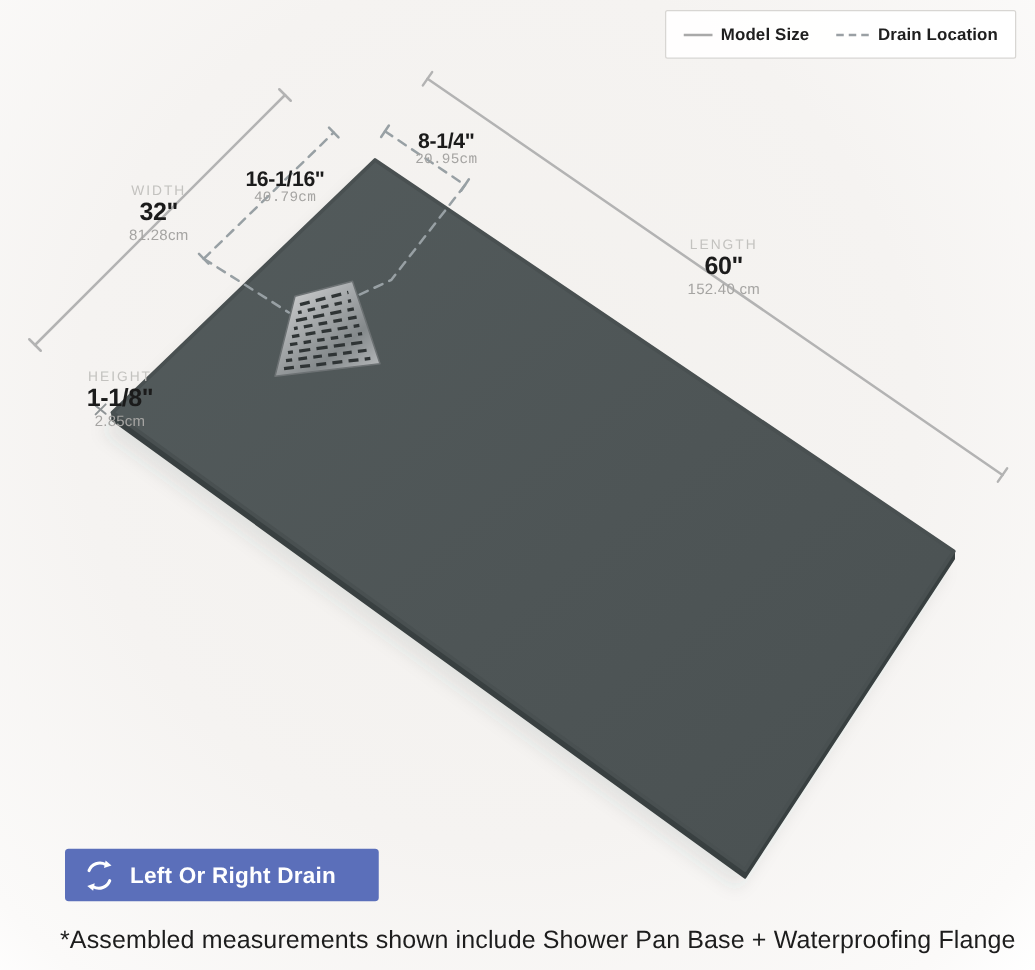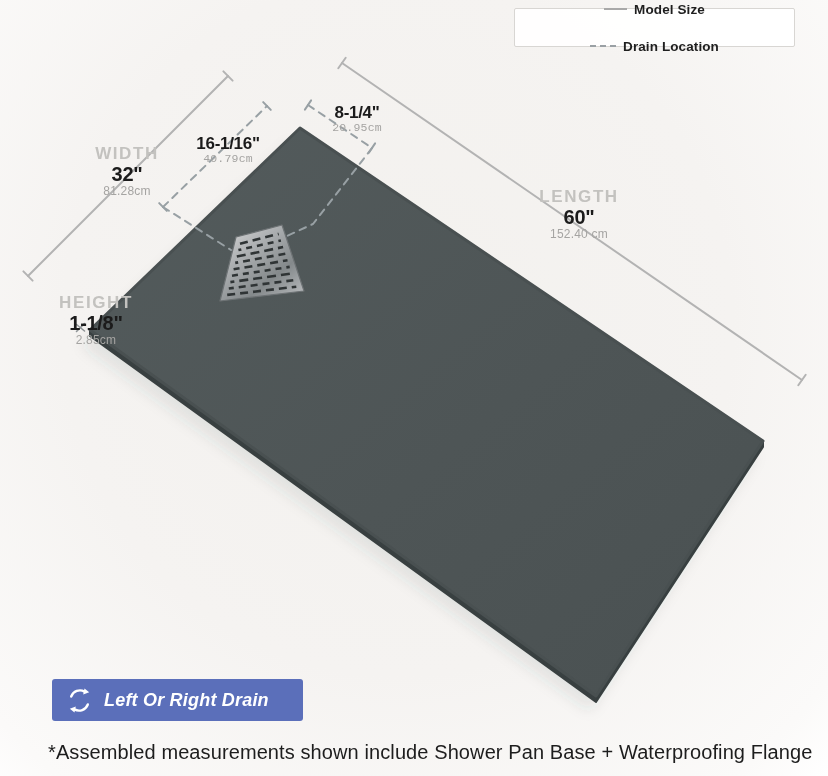--- a/index.html
+++ b/index.html
@@ -10,50 +10,49 @@
     -webkit-font-smoothing:antialiased;
   }
   .stage{
     position:relative;width:828px;height:776px;overflow:hidden;
     background:radial-gradient(ellipse at 48% 42%, #f3f1ee 0%, #f5f3f1 55%, #fbfaf9 90%, #ffffff 100%);
   }
   .scene-svg{position:absolute;left:0;top:0;}
 
   
   .dim-label{position:absolute;text-align:center;transform:translate(-50%,-50%);line-height:1.12;white-space:nowrap;}
-  .dim-name{font-size:17px;font-weight:700;letter-spacing:1.6px;color:#c3c2bf;}
+  .dim-name{font-size:11px;font-weight:400;letter-spacing:1.6px;color:#c3c2bf;}
   .dim-value{font-size:20px;font-weight:700;color:#1b1b1b;letter-spacing:-0.3px;}
   .dim-metric{font-size:12px;font-weight:400;color:#a5a4a2;letter-spacing:0.2px;}
   .dim-value.mid{font-size:17px;}
   .dim-metric.mid{font-size:11.5px;font-family:Liberation Mono, monospace;}
 
   
   .legend{
-    position:absolute;left:514px;top:8px;width:281px;height:39px;
+    position:absolute;left:532px;top:8px;width:281px;height:39px;
     background:rgba(255,255,255,0.92);
     border:1px solid #d8d6d3;border-radius:2px;
     display:flex;align-items:center;justify-content:center;gap:22px;
     box-sizing:border-box;
-    flex-direction:column;
   }
   .legend-item{display:flex;align-items:center;gap:7px;}
   .legend-text{font-size:13.5px;font-weight:700;color:#1f1f1f;letter-spacing:0.1px;}
   .swatch-solid{width:23px;height:0;border-top:2px solid #a9a9a9;}
   .swatch-dashed{width:26px;height:0;border-top:2.5px dashed #9aa0a4;}
 
   
   .size-title{
     position:absolute;left:48px;top:633px;
     font-size:31px;font-weight:700;color:#1c1c1c;letter-spacing:0.5px;
   }
   .drain-badge{
     position:absolute;left:52px;top:679px;width:251px;height:42px;
     background:#5b6fba;border-radius:3px;
     display:flex;align-items:center;gap:11px;
-    box-sizing:border-box;padding-left:14px;font-style:italic;
+    box-sizing:border-box;padding-left:14px;
   }
   .drain-badge-text{color:#ffffff;font-size:18px;font-weight:700;letter-spacing:0.2px;}
   .footnote{
     position:absolute;left:48px;top:741px;
     font-size:20px;font-weight:400;color:#1d1d1d;letter-spacing:0.1px;
   }
 </style>
 </head>
 <body>
 

